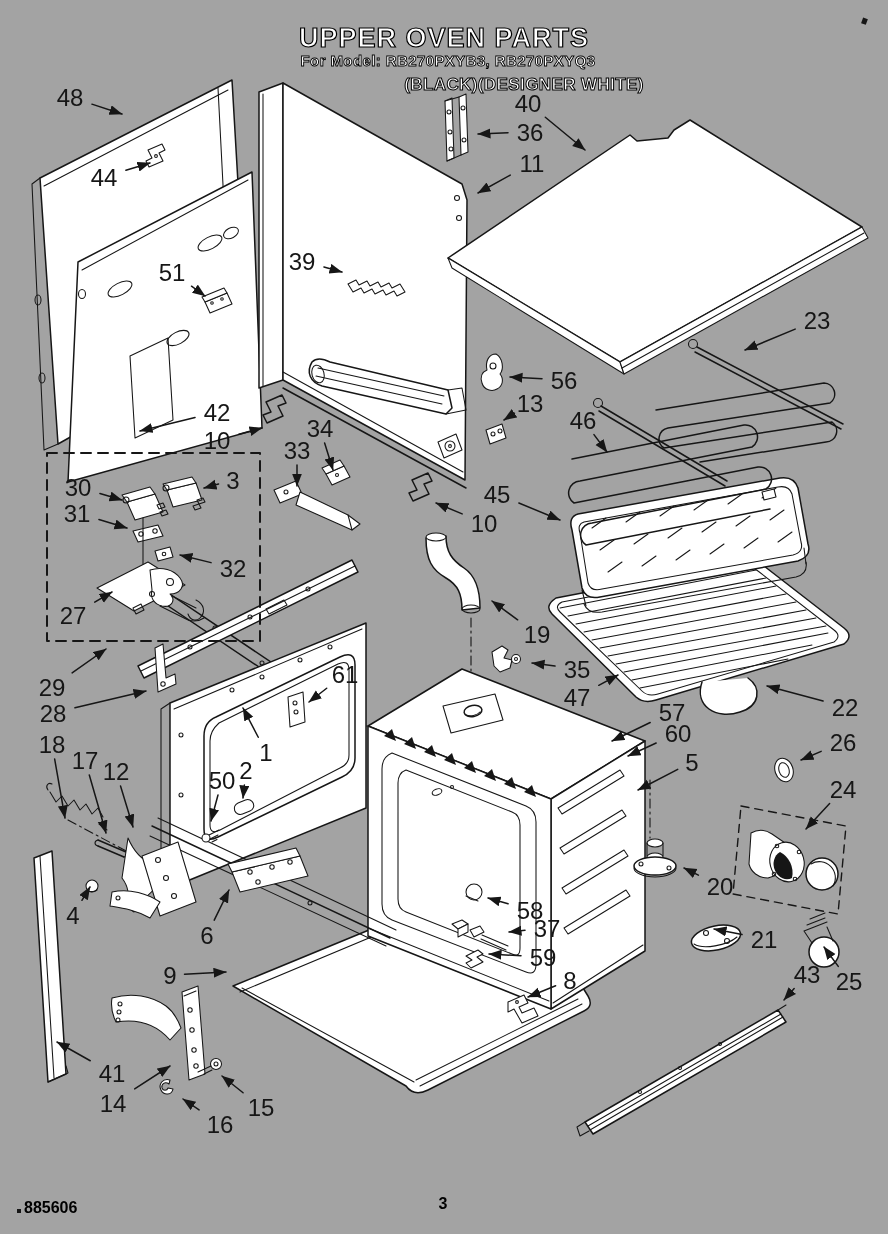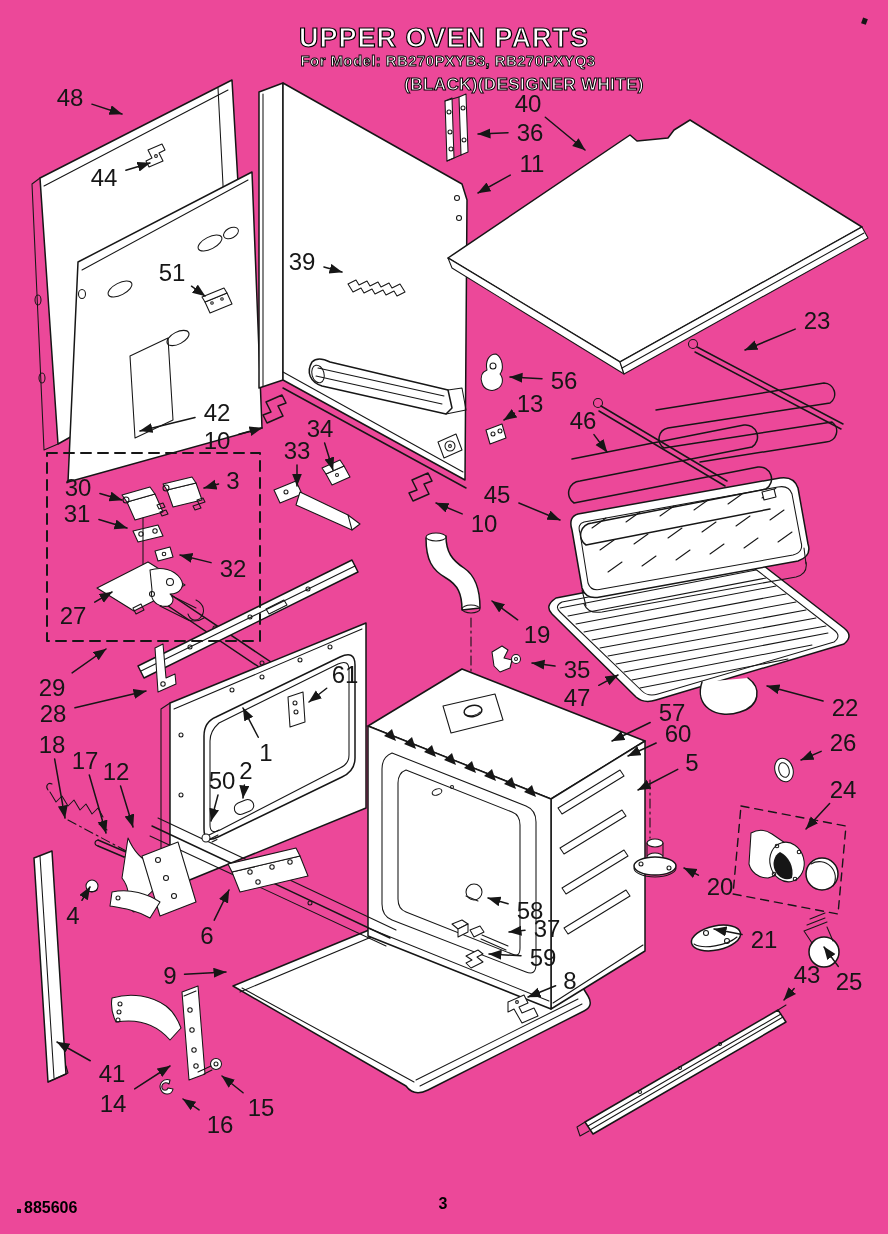--- a/index.html
+++ b/index.html
@@ -1,16 +1,16 @@
 <!DOCTYPE html>
 <html style="--ink: #161616;"><head>
 <meta charset="utf-8">
 <style>
   html,body{margin:0;padding:0;background:#e8e8e8;}
-  .page{position:relative;width:888px;height:1234px;background:#ec4899;margin:0 auto;
+  .page{position:relative;width:888px;height:1234px;background:#a3a3a3;margin:0 auto;
         font-family:"Liberation Sans", sans-serif;overflow:hidden;}
   svg{position:absolute;left:0;top:0;}
   
   #diagram-svg path, #diagram-svg line, #diagram-svg polyline, #diagram-svg polygon,
   #diagram-svg circle, #diagram-svg ellipse, #diagram-svg rect{
     stroke:var(--ink,#161616); fill:none; stroke-width:1.5;
     stroke-linejoin:round; stroke-linecap:round;
   }
   #diagram-svg .wf{fill:#ffffff;}
   #diagram-svg .ink{fill:var(--ink,#161616); stroke:none;}

